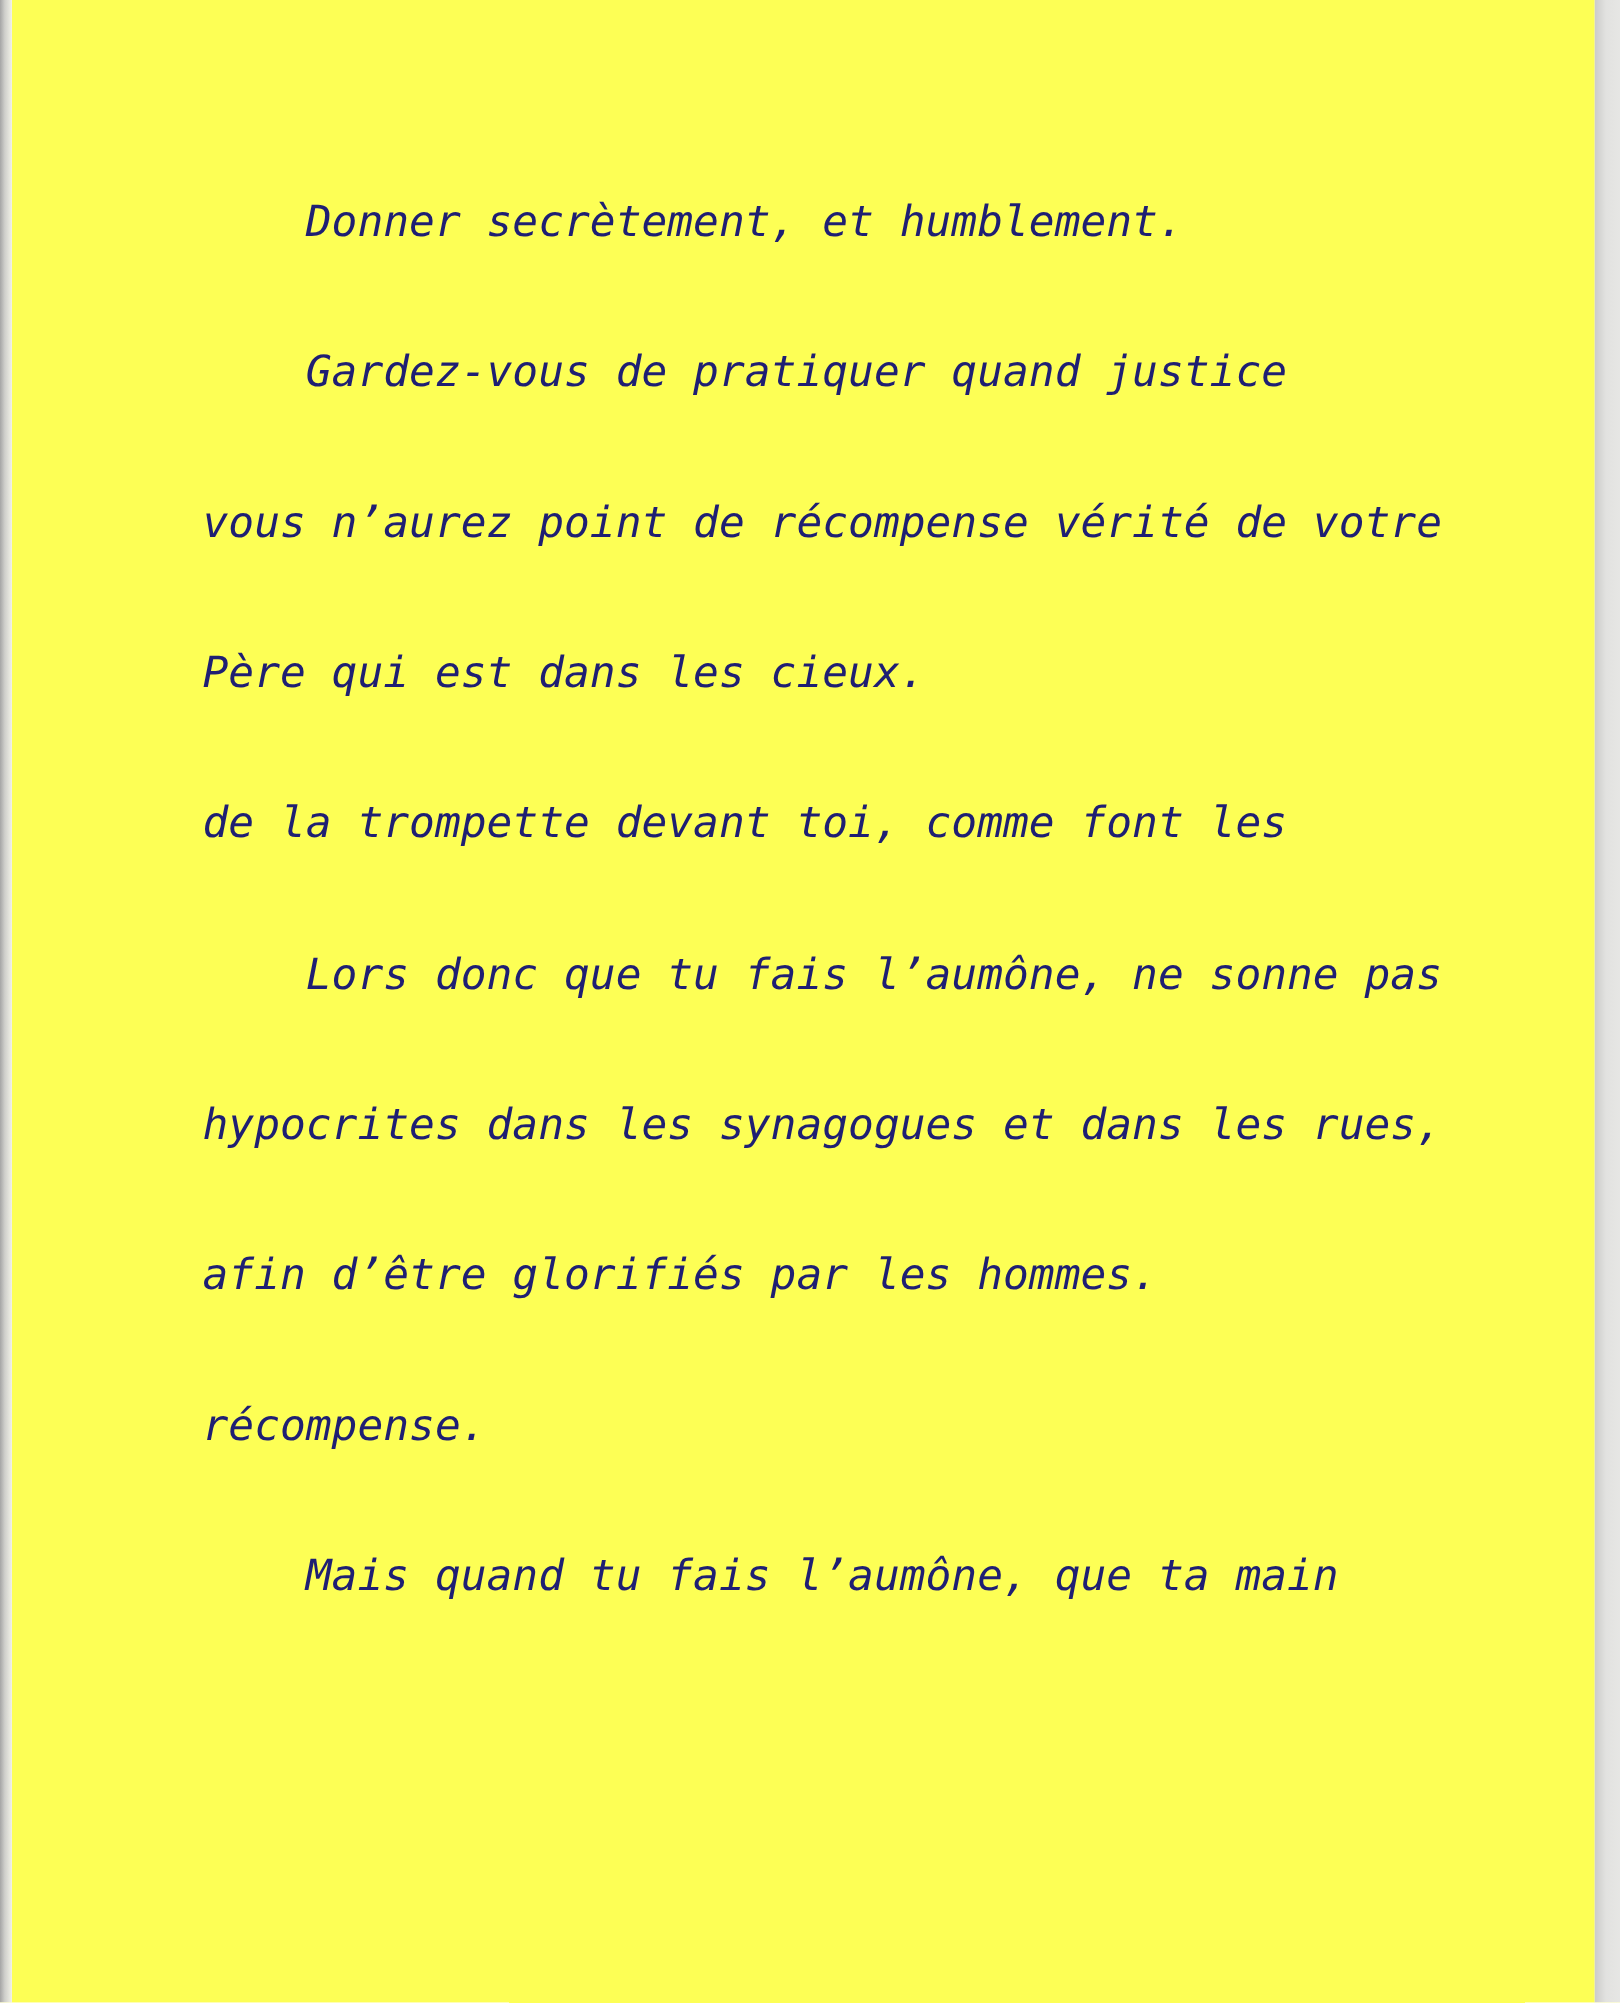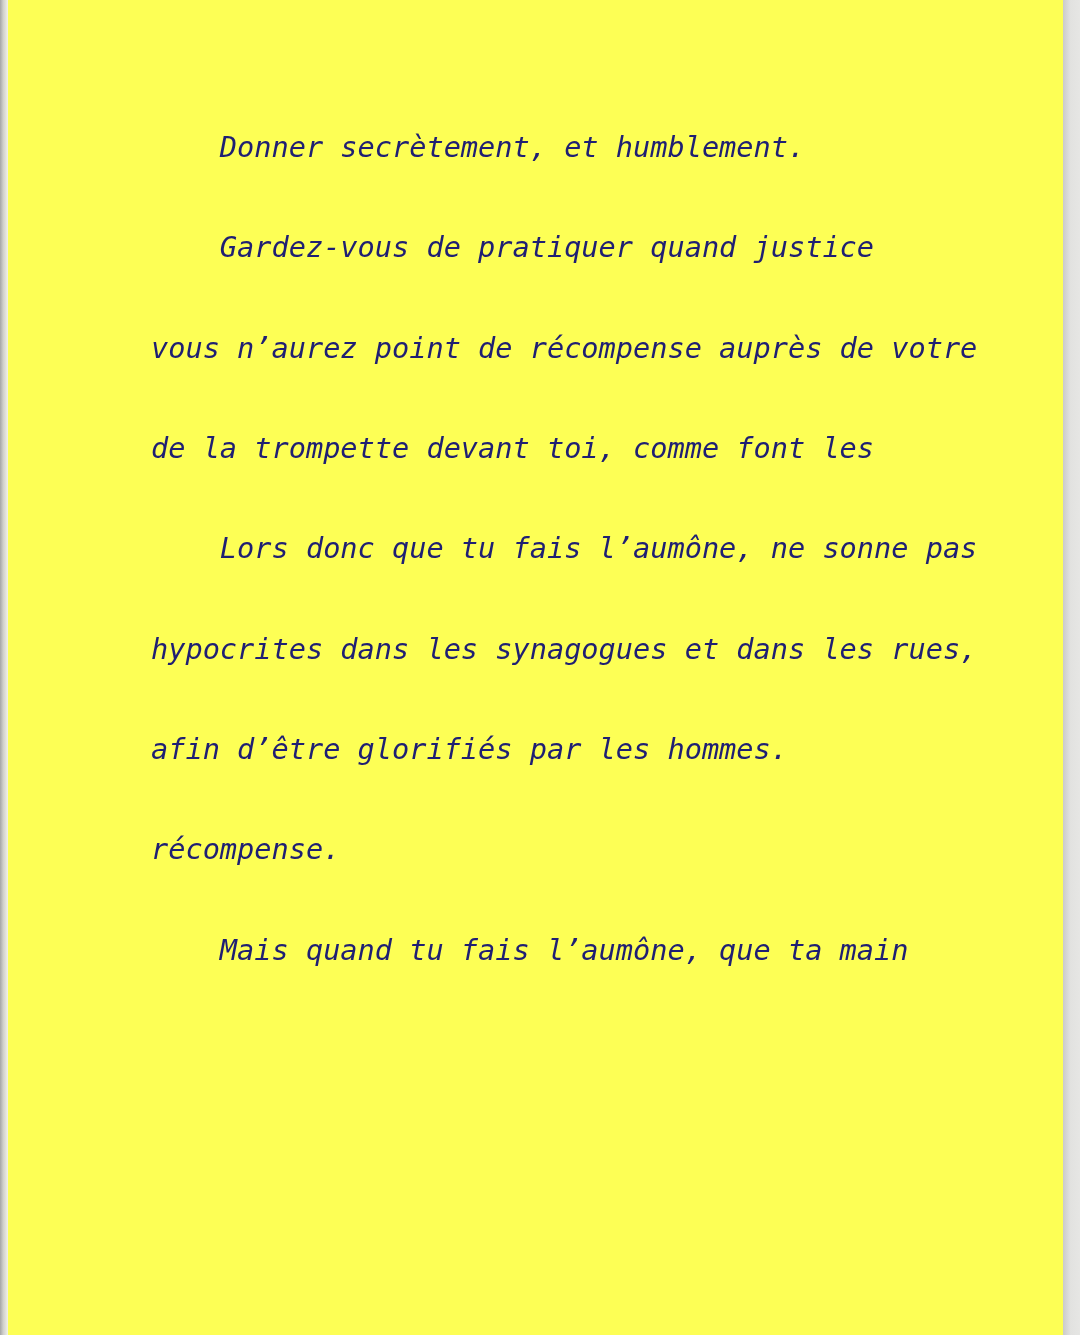--- a/index.html
+++ b/index.html
@@ -37,34 +37,34 @@
     color: var(--text, #1f1f73);
     font-family: "DejaVu Sans Mono", "Liberation Mono", monospace;
     font-style: italic;
     font-size: 28.6px;
     line-height: 33.45px;
     white-space: pre;
     letter-spacing: 0;
   }
   .line {
     height: 33.45px;
-    margin-left: 16px;
   }
 </style>
 </head>
 <body>
 
 <div class="screen">
   <div class="left-edge"></div>
   <div class="right-edge"></div>
   <div class="page">
     <div class="textblock">
       <div class="line">    Donner secrètement, et humblement.</div>
       <div class="line">    Gardez-vous de pratiquer quand justice</div>
-      <div class="line">vous n’aurez point de récompense auprès de votre</div>
+      <div class="line">vous n’aurez point de récompense vérité de votre</div>
+      <div class="line">Père qui est dans les cieux.</div>
       <div class="line">de la trompette devant toi, comme font les</div>
       <div class="line">    Lors donc que tu fais l’aumône, ne sonne pas</div>
       <div class="line">hypocrites dans les synagogues et dans les rues,</div>
       <div class="line">afin d’être glorifiés par les hommes.</div>
       <div class="line">récompense.</div>
       <div class="line">    Mais quand tu fais l’aumône, que ta main</div>
       
       
       
       

